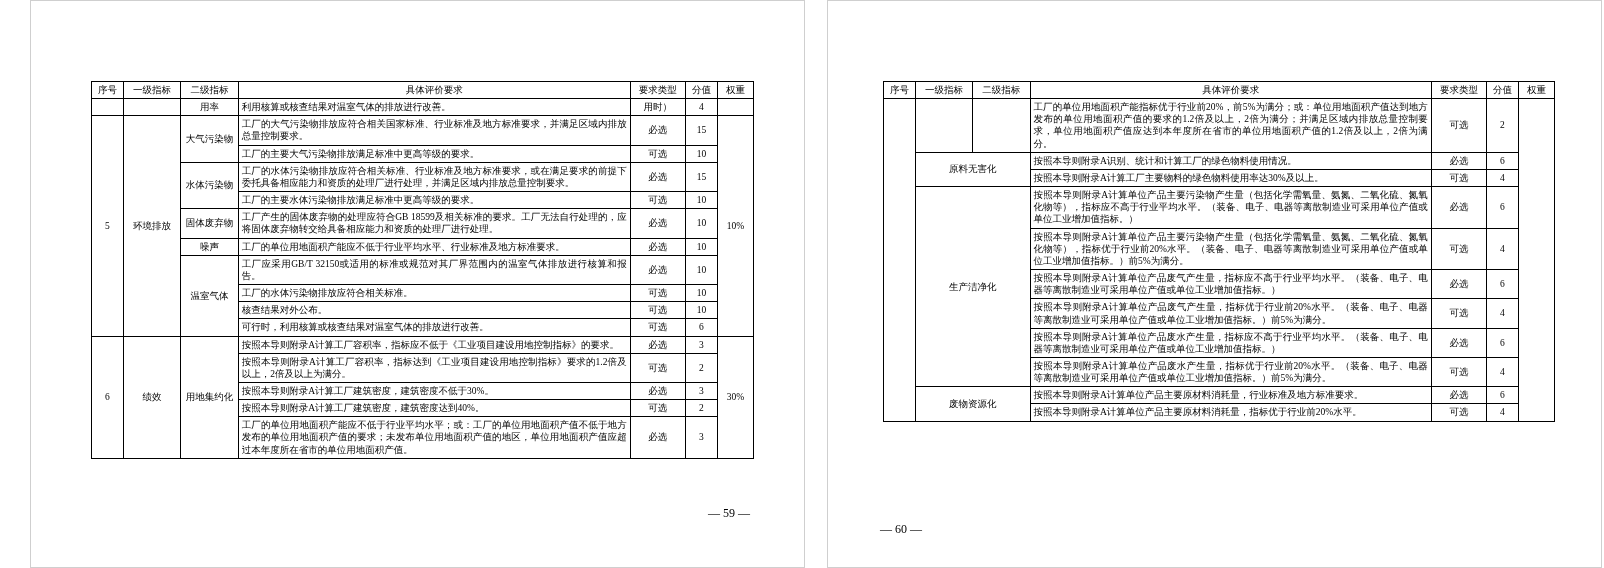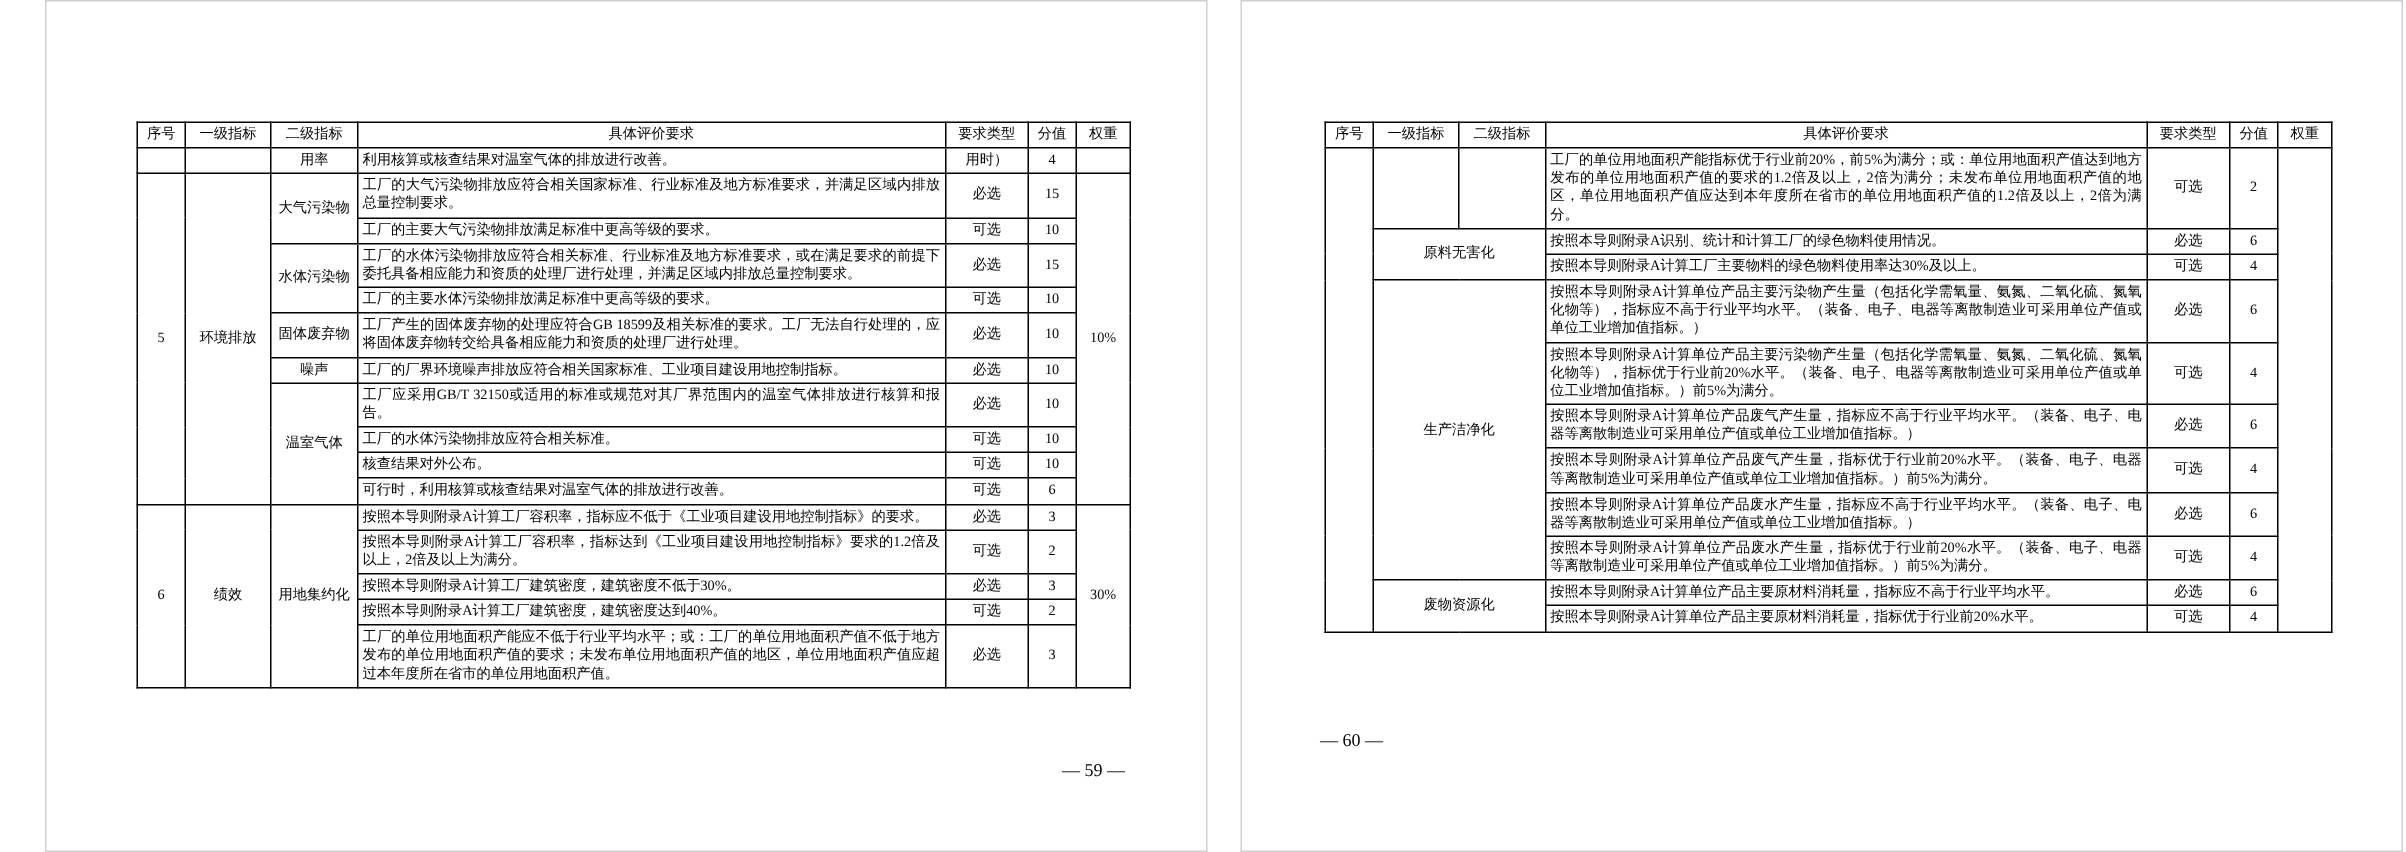--- a/index.html
+++ b/index.html
@@ -77,21 +77,21 @@
     font-size: 12px;
     color: #000;
     font-family: "Liberation Serif", serif;
   }
   .pagenum-left {
     right: 54px;
     top: 505px;
   }
   .pagenum-right {
     left: 52px;
-    top: 485px;
+    top: 521px;
   }
 </style>
 </head>
 <body>
 
 <div class="spread">
 
   <div class="page page-left">
     <div class="page-inner">
 
@@ -157,21 +157,21 @@
 
           <tr>
             <td class="c vmid">固体废弃物</td>
             <td class="ju">工厂产生的固体废弃物的处理应符合GB 18599及相关标准的要求。工厂无法自行处理的，应将固体废弃物转交给具备相应能力和资质的处理厂进行处理。</td>
             <td class="c">必选</td>
             <td class="c">10</td>
           </tr>
 
           <tr>
             <td class="c vmid">噪声</td>
-            <td class="ju">工厂的厂界环境噪声排放应符合相关国家标准、工业项目建设用地控制指标。</td>
+            <td class="ju">工厂的单位用地面积产能应不低于行业平均水平、行业标准及地方标准要求。</td>
             <td class="c">必选</td>
             <td class="c">10</td>
           </tr>
 
           <tr>
             <td class="c vmid" rowspan="4">温室气体</td>
             <td class="ju">工厂应采用GB/T 32150或适用的标准或规范对其厂界范围内的温室气体排放进行核算和报告。</td>
             <td class="c">必选</td>
             <td class="c">10</td>
           </tr>
@@ -250,21 +250,21 @@
             <th class="c">分值</th>
             <th class="c">权重</th>
           </tr>
         </thead>
         <tbody>
 
           <tr>
             <td class="c vmid" rowspan="11"></td>
             <td class="c vmid"></td>
             <td class="c vmid"></td>
-            <td class="ju">工厂的单位用地面积产能指标优于行业前20%，前5%为满分；或：单位用地面积产值达到地方发布的单位用地面积产值的要求的1.2倍及以上，2倍为满分；未发布单位用地面积产值的地区，单位用地面积产值应达到本年度所在省市的单位用地面积产值的1.2倍及以上，2倍为满分。</td>
+            <td class="ju">工厂的单位用地面积产能指标优于行业前20%，前5%为满分；或：单位用地面积产值达到地方发布的单位用地面积产值的要求的1.2倍及以上，2倍为满分；并满足区域内排放总量控制要求，单位用地面积产值应达到本年度所在省市的单位用地面积产值的1.2倍及以上，2倍为满分。</td>
             <td class="c">可选</td>
             <td class="c">2</td>
             <td class="c vmid" rowspan="11"></td>
           </tr>
 
           <tr>
             <td class="c vmid" rowspan="2" colspan="2">原料无害化</td>
             <td class="ju">按照本导则附录A识别、统计和计算工厂的绿色物料使用情况。</td>
             <td class="c">必选</td>
             <td class="c">6</td>
@@ -302,21 +302,21 @@
             <td class="c">6</td>
           </tr>
           <tr>
             <td class="ju">按照本导则附录A计算单位产品废水产生量，指标优于行业前20%水平。（装备、电子、电器等离散制造业可采用单位产值或单位工业增加值指标。）前5%为满分。</td>
             <td class="c">可选</td>
             <td class="c">4</td>
           </tr>
 
           <tr>
             <td class="c vmid" rowspan="2" colspan="2">废物资源化</td>
-            <td class="ju">按照本导则附录A计算单位产品主要原材料消耗量，指标应不高于行业平均水平。</td>
+            <td class="ju">按照本导则附录A计算单位产品主要原材料消耗量，行业标准及地方标准要求。</td>
             <td class="c">必选</td>
             <td class="c">6</td>
           </tr>
           <tr>
             <td class="ju">按照本导则附录A计算单位产品主要原材料消耗量，指标优于行业前20%水平。</td>
             <td class="c">可选</td>
             <td class="c">4</td>
           </tr>
         </tbody>
       </table>

